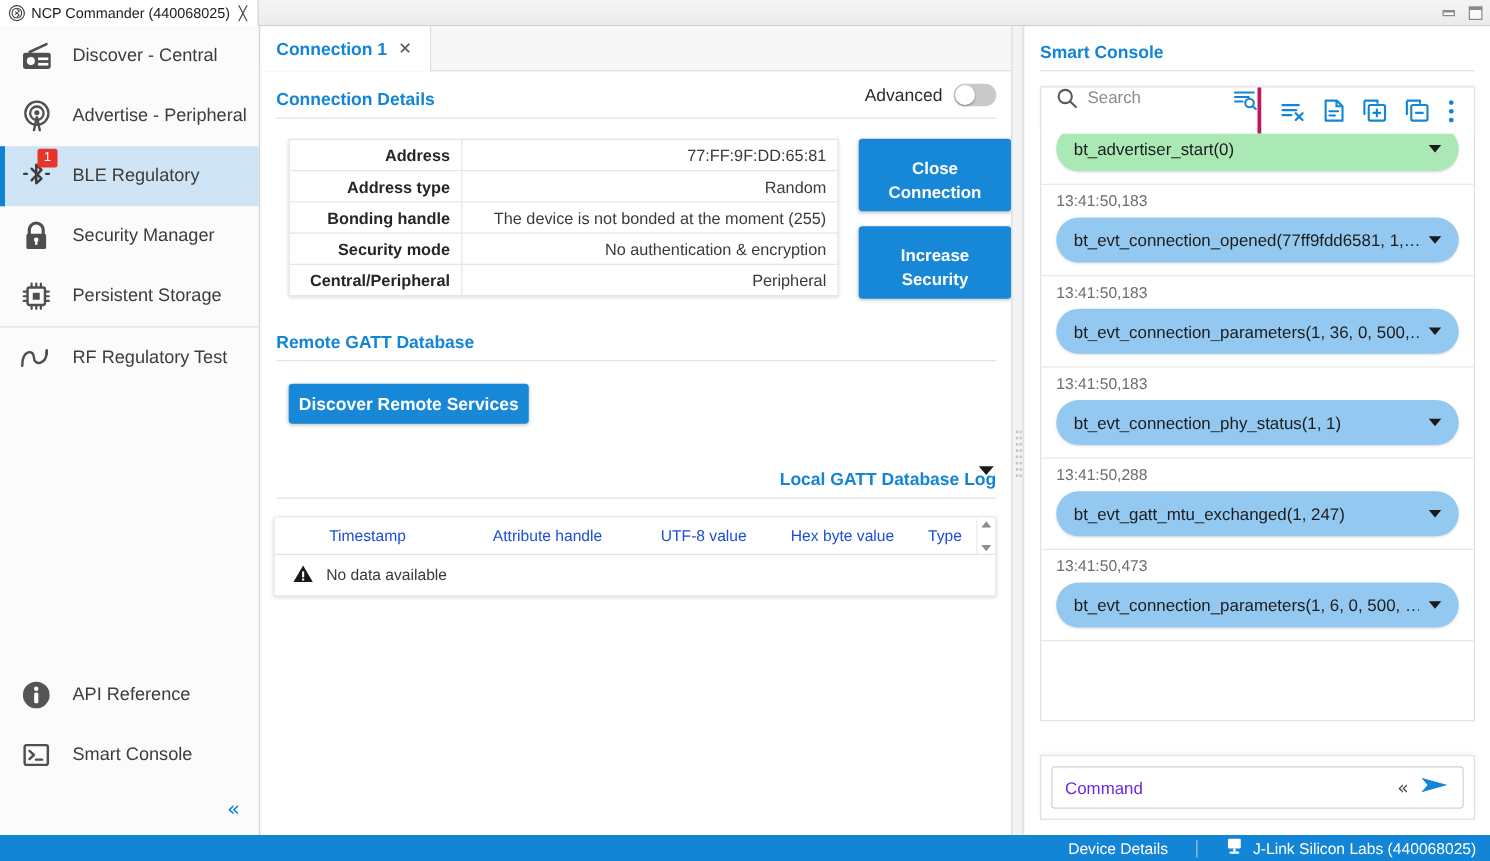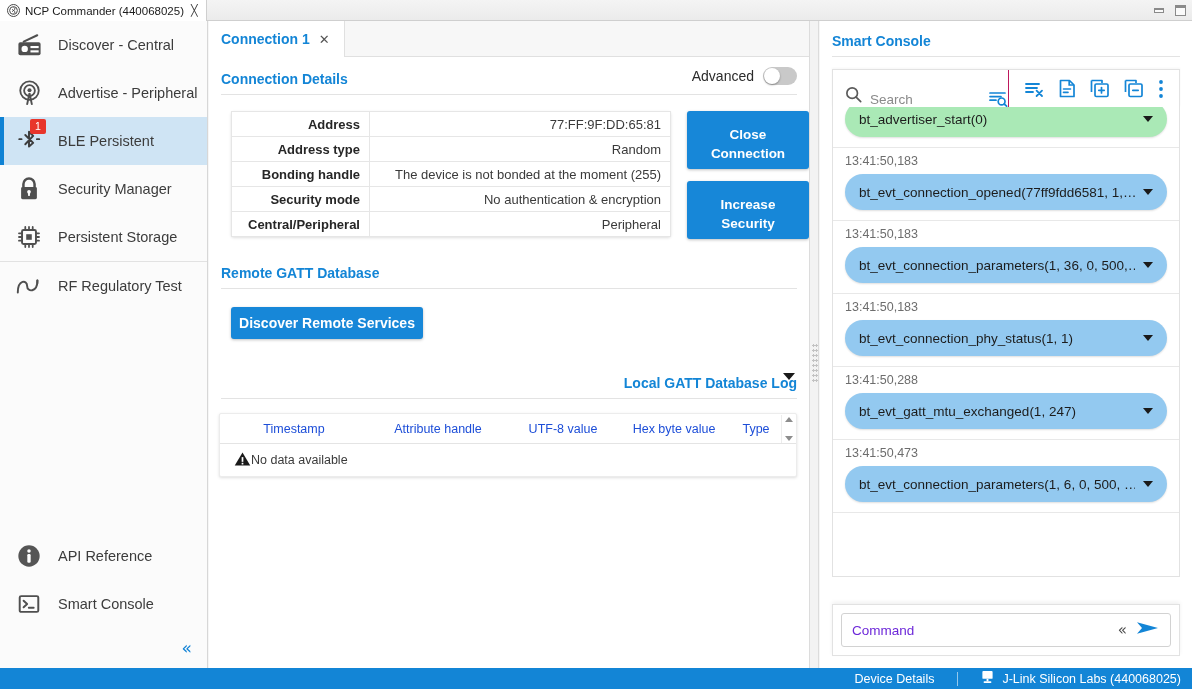--- a/index.html
+++ b/index.html
@@ -225,21 +225,21 @@
     width: 14px; height: 28px;
     display: flex; flex-direction: column;
     align-items: center; justify-content: space-between;
     border-left: 1px solid #ececec;
     padding: 2px 0;
     cursor: default;
   }
   .tri-up { width:0;height:0;border-left:4px solid transparent;border-right:4px solid transparent;border-bottom:5px solid #8d8d8d;}
   .tri-dn { width:0;height:0;border-left:4px solid transparent;border-right:4px solid transparent;border-top:5px solid #8d8d8d;}
   .log-empty {
-    height: 32px; display: flex; align-items: center; 
+    height: 32px; display: flex; align-items: center; gap: 10px;
     padding-left: 14px;
     font-size: 12.5px; color: #3a3a3a;
   }
 
   
   .splitter {
     position: absolute; left: 809px; top: 21px;
     width: 10px; height: 647px; background: #f3f3f3;
     border-left: 1px solid #dcdcdc; border-right: 1px solid #dcdcdc;
   }
@@ -264,23 +264,23 @@
   }
   .console-toolbar {
     margin: 12px 12px 0 12px;
     height: 38px;
     border: 1px solid #e2e2e2; border-bottom: none;
     background: #fff;
     display: flex; align-items: center;
     box-shadow: 0 -1px 2px rgba(0,0,0,.04);
   }
   .search-area {
-    display: flex; align-items: flex-end; gap: 8px;
+    display: flex; align-items: flex-start; gap: 8px;
     width: 176px; height: 100%; padding-left: 12px;
-    border-right: 1px solid #be185d;
+    border-right: 3px solid #be185d;
   }
   .search-ph { font-size: 13.5px; color: #8a8a8a; flex: 1; }
   .tb-icons {
     flex: 1; display: flex; align-items: center;
     justify-content: space-around; padding: 0 8px;
   }
   .tb-icon { cursor: default; display: flex; align-items: center; }
 
   .log-list {
     margin: 0 12px; height: 470px;
@@ -397,21 +397,21 @@
     </div>
 
     <div class="side-item active">
       <span class="badge">1</span>
       <span class="ico">
         <svg width="26" height="26" viewBox="0 0 28 28">
           <path d="M10 7.5 L18.5 16 L14 20 L14 4 L18.5 8.5 L10 17.5" fill="none" stroke="#3d3d3d" stroke-width="2.1" stroke-linejoin="round" stroke-linecap="round"></path>
           <path d="M3.5 12 L6 12 M22.5 12 L25 12" stroke="#3d3d3d" stroke-width="2" stroke-linecap="round"></path>
         </svg>
       </span>
-      <span class="lbl">BLE Persistent</span>
+      <span class="lbl">BLE Regulatory</span>
     </div>
 
     <div class="side-item">
       <span class="ico">
         <svg width="26" height="26" viewBox="0 0 28 28">
           <path d="M8 12 V8.6 a6 6 0 0 1 12 0 V12" fill="none" stroke="#4f4f4f" stroke-width="2.7"></path>
           <rect x="5.5" y="11.8" width="17" height="13.2" rx="1.6" fill="#4f4f4f"></rect>
           <circle cx="14" cy="17" r="2" fill="#ffffff"></circle>
           <rect x="13" y="17" width="2" height="4.4" fill="#ffffff"></rect>
         </svg>

